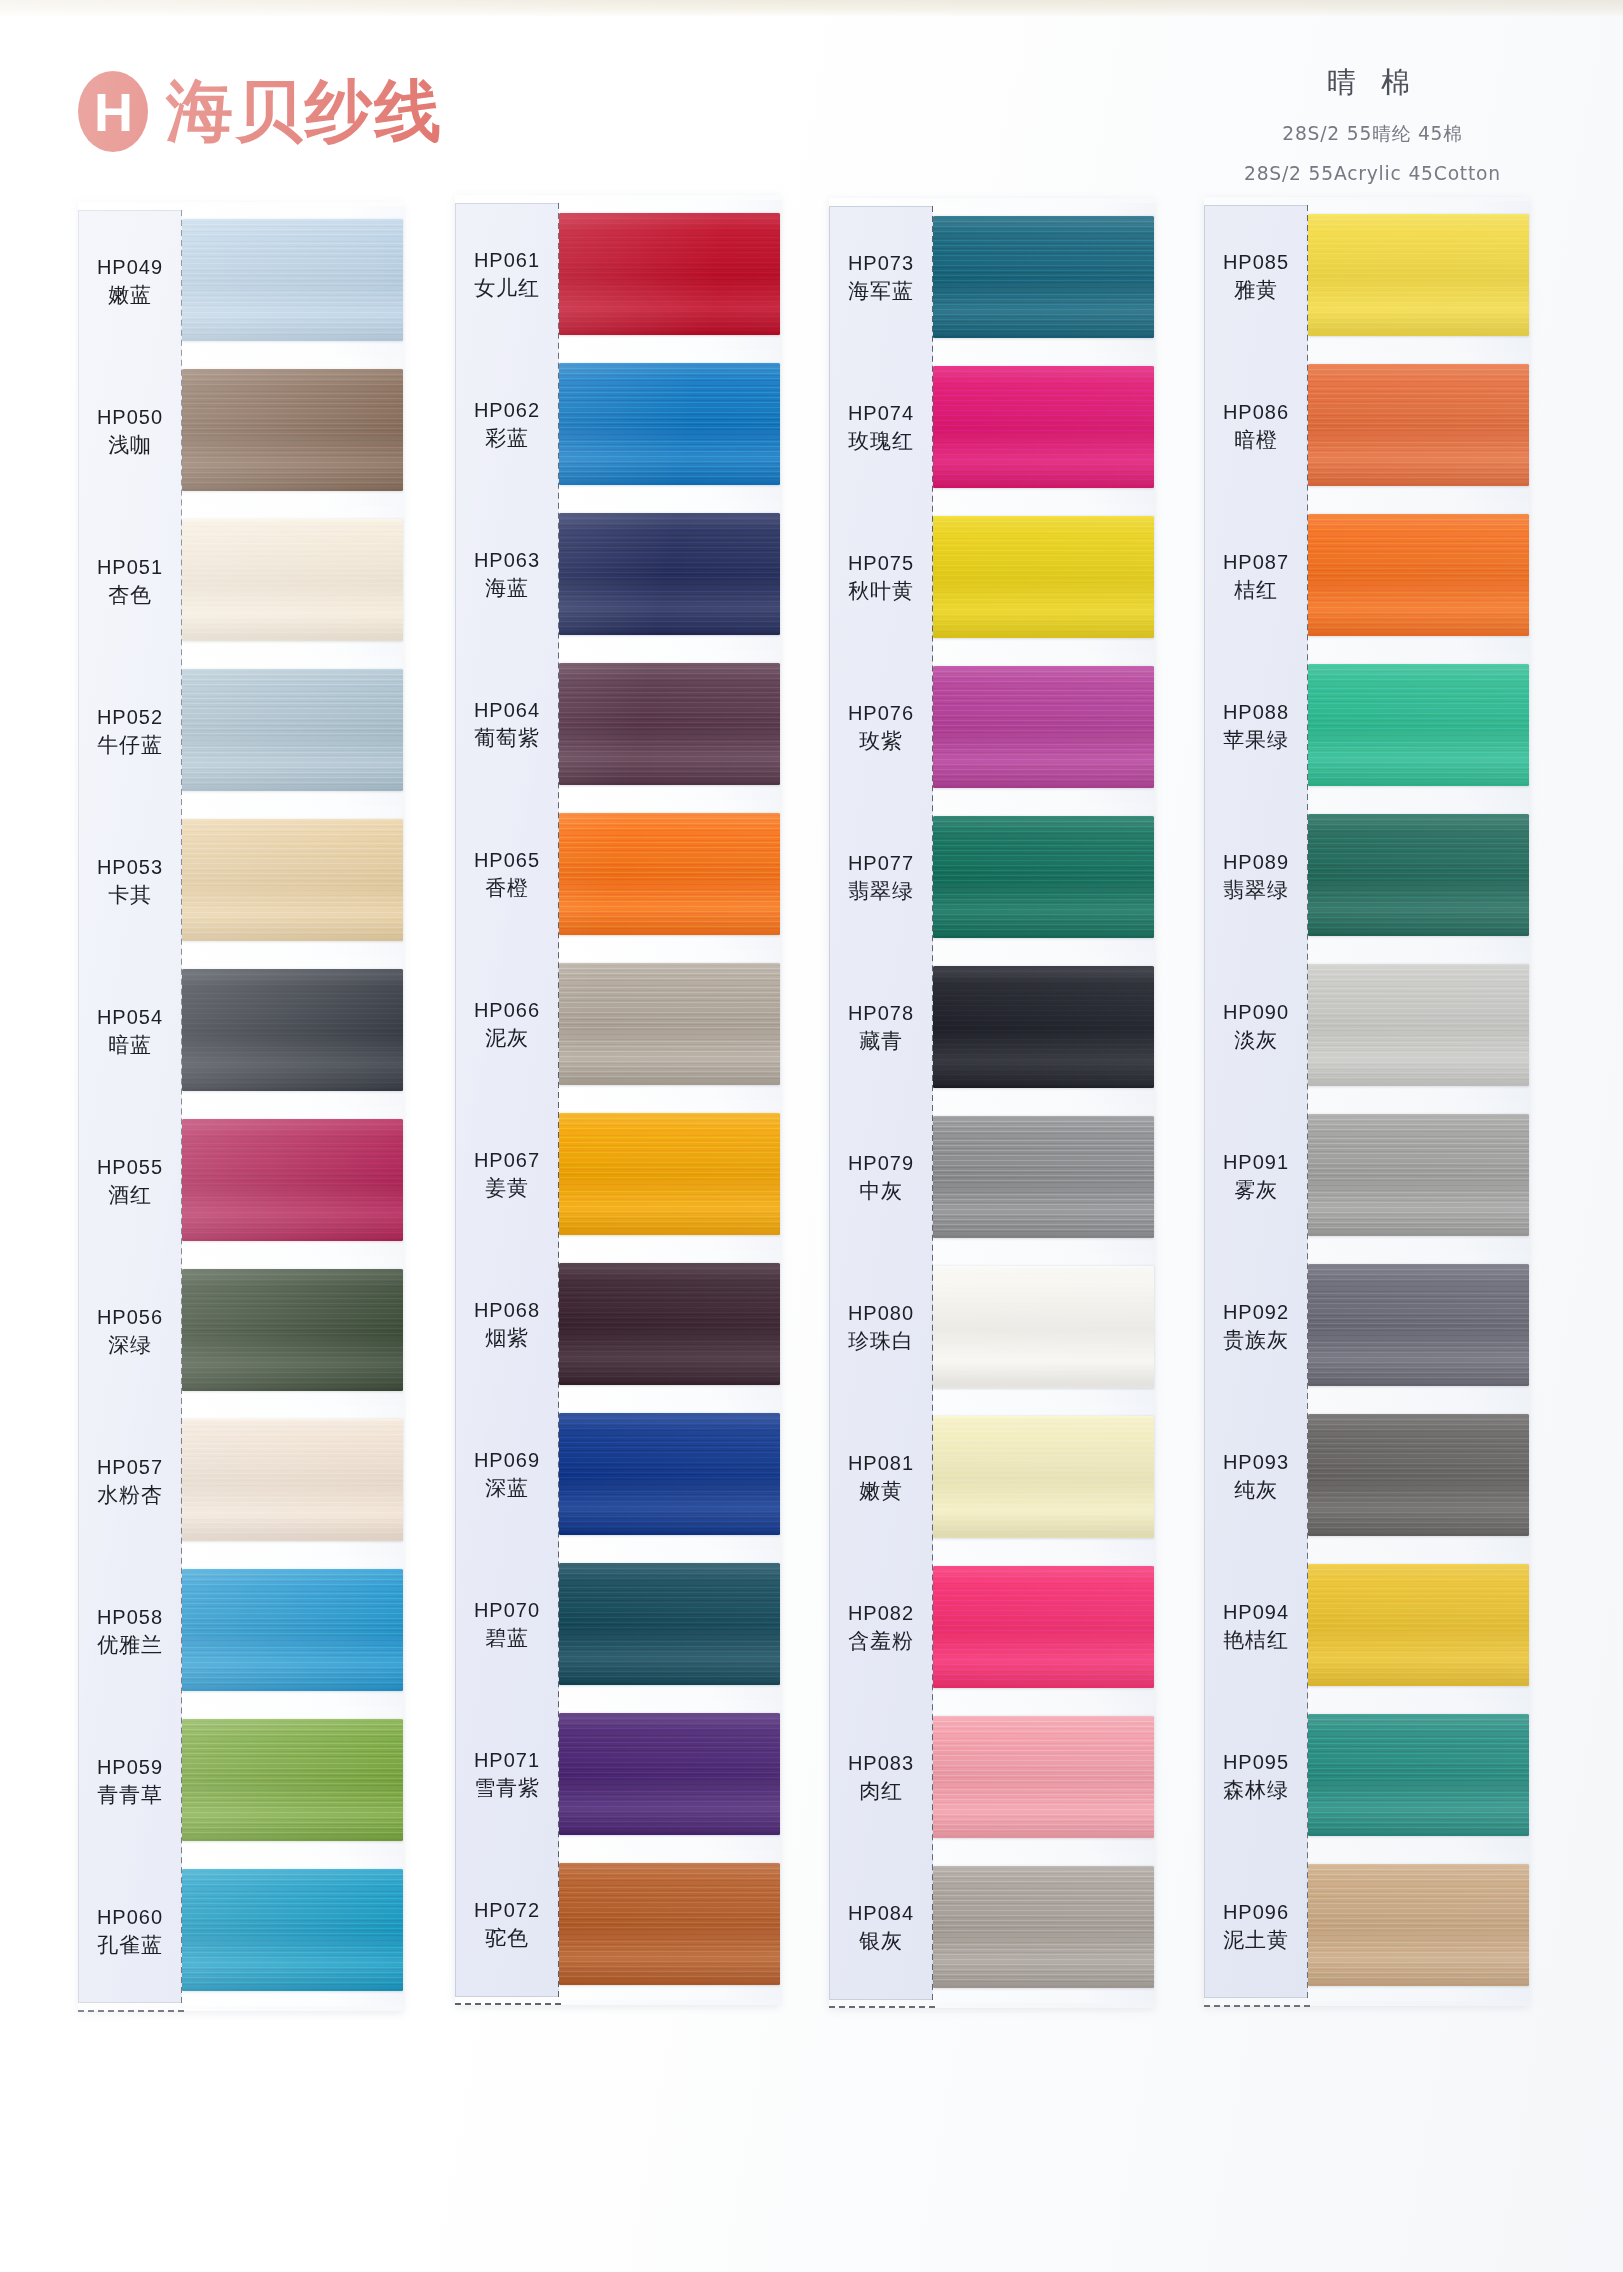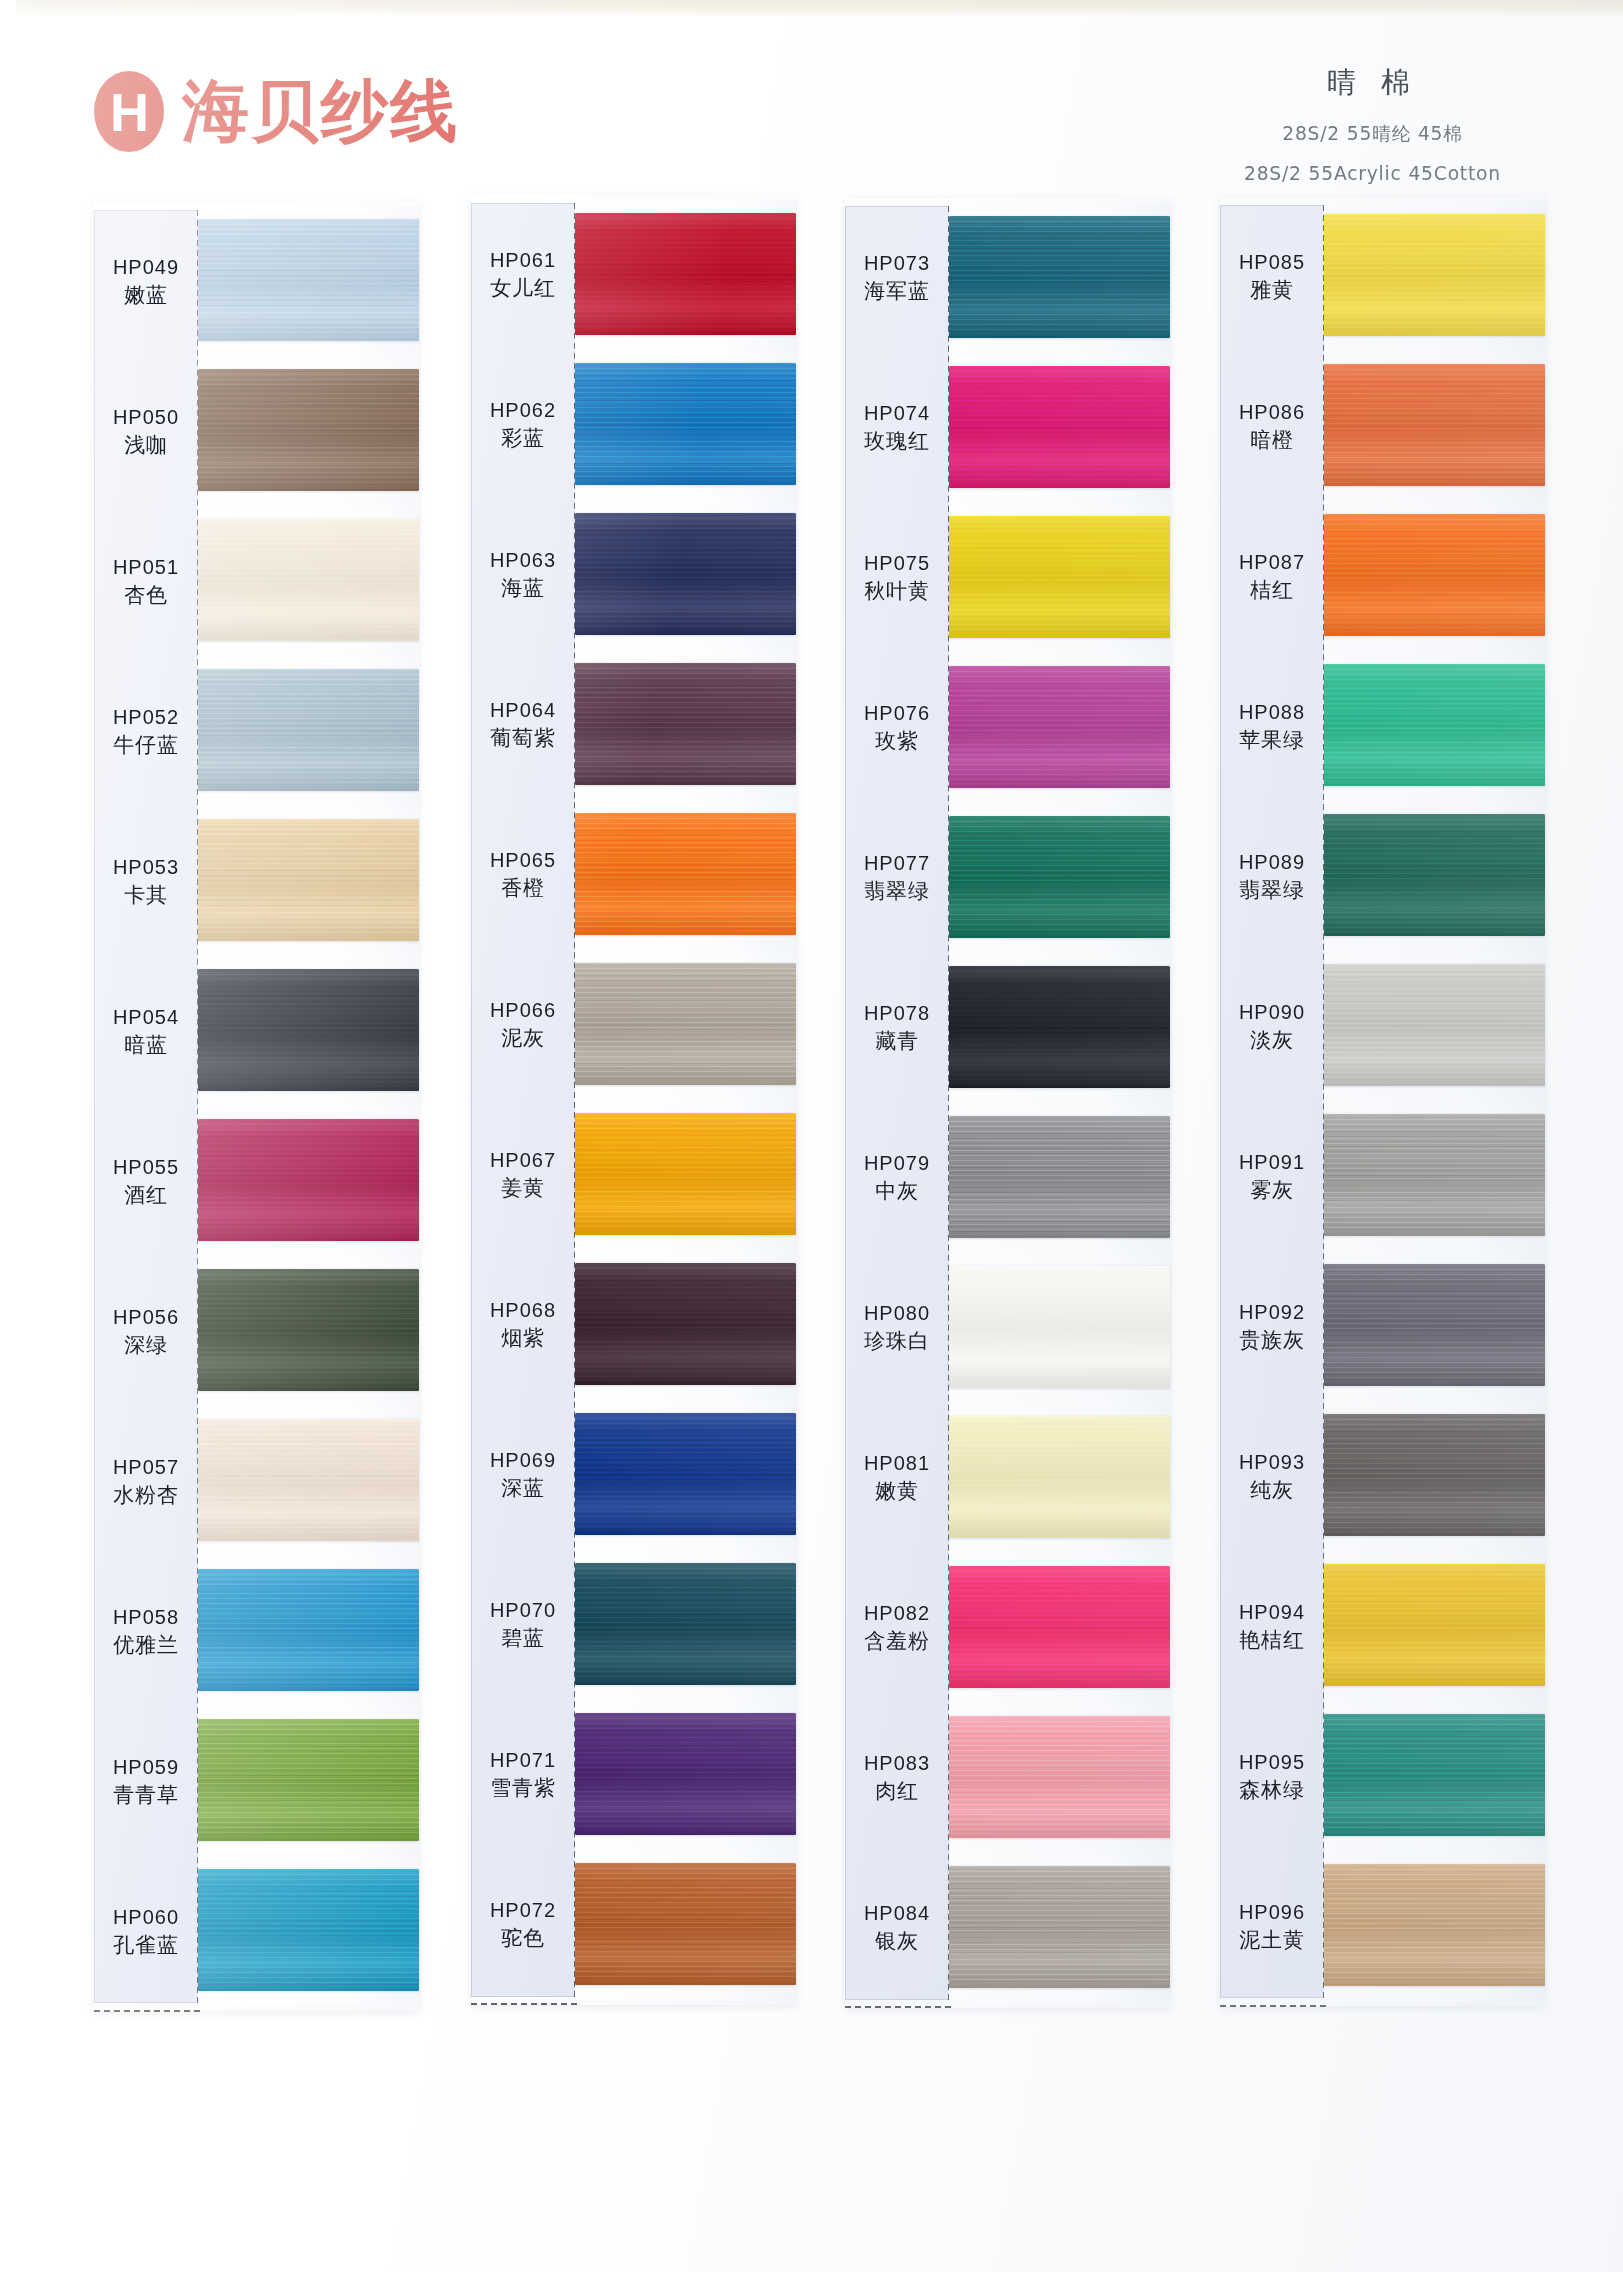--- a/index.html
+++ b/index.html
@@ -16,21 +16,20 @@
   }
 
   
   #board {
     position: absolute;
     inset: 0;
     background:
       linear-gradient(180deg, #f3f1ec 0px, #f3f1ec 14.6px, #ffffff 14.6px, #ffffff 32px),
       linear-gradient(145deg, #fbfcfe 0%, #f4f6fa 35%, #eef1f6 70%, #e9edf3 100%);
     background-repeat: no-repeat;
-    margin-left: 16px;
   }
   #board::after {
     content: "";
     position: absolute;
     inset: 0;
     background: linear-gradient(100deg, rgba(255,255,255,0.55) 0%, rgba(255,255,255,0.0) 38%, rgba(210,218,230,0.22) 100%);
     pointer-events: none;
   }
 
   

